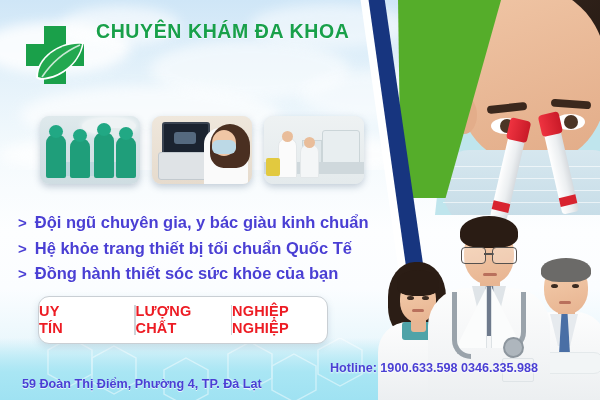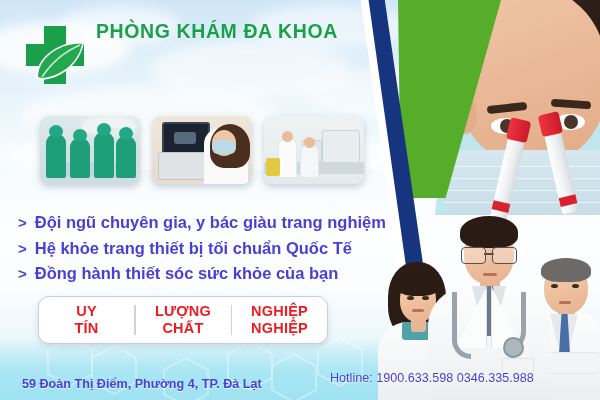--- a/index.html
+++ b/index.html
@@ -138,21 +138,21 @@
   }
   .bullet .chev{font-size:15px;color:#4a3fd4;font-weight:bold;}
 
   
   .sloganbox{
     position:absolute;left:38px;top:296px;width:288px;height:46px;
     background:#ffffff;border:1.5px solid #c9cfd4;border-radius:11px;
     display:flex;align-items:center;
     box-shadow:0 3px 7px rgba(80,110,140,.18);
   }
-  .slot{flex:1;text-align:center;color:#ed1c24;font-weight:bold;font-size:14.5px;line-height:17px;
+  .slot{flex:1;text-align:left;color:#ed1c24;font-weight:bold;font-size:14.5px;line-height:17px;
         letter-spacing:.2px;}
   .divider{width:1.5px;height:30px;background:#cdd3d8;}
 
   
   .docs{position:absolute;right:-6px;bottom:0;width:230px;height:200px;}
   .person{position:absolute;bottom:0;}
   .person .coat{position:absolute;bottom:0;left:0;background:linear-gradient(180deg,#fdfdfd,#eceff1);border-radius:30px 30px 0 0;}
   .person .neck{position:absolute;background:#e7b694;}
   .person .face{position:absolute;border-radius:48% 48% 46% 46%;background:linear-gradient(165deg,#f5cfae,#e7b390);}
   .person .hair{position:absolute;border-radius:50% 50% 36% 36%;background:#2a1c14;}
@@ -206,21 +206,21 @@
   .m2p .shirt{position:absolute;left:28px;bottom:54px;width:28px;height:32px;background:#e6eaee;
        clip-path:polygon(0 0,100% 0,72% 100%,28% 100%);}
   .m2p .tie{position:absolute;left:37px;bottom:46px;width:11px;height:40px;background:#4a6fa5;
        clip-path:polygon(22% 0,78% 0,100% 100%,0 100%);}
   .m2p .arm{position:absolute;left:4px;bottom:26px;width:76px;height:20px;background:#f2f5f6;border-radius:10px;border:1px solid #e4e9eb;}
 
   
   .footer{position:absolute;left:0;bottom:0;width:525px;height:36px;}
   .addr{position:absolute;left:22px;bottom:9px;color:#4a3fd4;font-weight:bold;font-size:12.6px;white-space:nowrap;
         text-shadow:0 1px 0 rgba(255,255,255,.7);}
-  .hot{position:absolute;left:330px;bottom:15px;color:#4a3fd4;font-weight:normal;font-size:12.6px;white-space:nowrap;
+  .hot{position:absolute;left:330px;bottom:25px;color:#4a3fd4;font-weight:bold;font-size:12.6px;white-space:nowrap;
        text-shadow:0 1px 2px rgba(255,255,255,.95);}
 </style>
 </head>
 <body>
 
 <div class="banner">
 
   <div class="sky">
     <div class="cloud c1"></div>
     <div class="cloud c2"></div>
@@ -333,21 +333,21 @@
   <div class="logo">
     <svg viewBox="0 0 72 72" width="72" height="72">
       <path d="M26 4 H48 V22 H66 V44 H48 V62 H26 V44 H8 V22 H26 Z" fill="#1aa04a"></path>
       <path d="M18 56 C18 34 44 18 66 20 C62 44 40 58 22 58 Z" fill="#ffffff"></path>
       <path d="M20 55 C20 35 44 20 64 22 C60 43 40 55 24 56 Z" fill="#23a84f"></path>
       <path d="M24 55 C34 40 48 29 62 23" stroke="#ffffff" stroke-width="1.6" fill="none" opacity=".75"></path>
     </svg>
   </div>
 
   <div class="brand">
-    <div class="l1">PHÒNG KHÁM ĐA KHOA</div>
+    <div class="l1">CHUYÊN KHÁM ĐA KHOA</div>
   </div>
 
   <div class="strip">
     <div class="thumb">
       <div class="sc op">
         <span class="lamp"></span>
           <span class="lamp2"></span>
           <span class="tbl"></span>
         <span class="p p1"></span>
           <span class="p p2"></span>
@@ -375,21 +375,21 @@
         <span class="w w1"></span>
           <span class="w w2"></span>
           <span class="bin"></span>
       </div>
     </div>
   </div>
 
   <div class="bullets">
     <div class="bullet">
       <span class="chev">&gt;</span>
-      <span>Đội ngũ chuyên gia, y bác giàu trang nghiệm</span>
+      <span>Đội ngũ chuyên gia, y bác giàu kinh chuẩn</span>
     </div>
     <div class="bullet">
       <span class="chev">&gt;</span>
       <span>Hệ khỏe trang thiết bị tối chuẩn Quốc Tế</span>
     </div>
     <div class="bullet">
       <span class="chev">&gt;</span>
       <span>Đồng hành thiết sóc sức khỏe của bạn</span>
     </div>
   </div>

